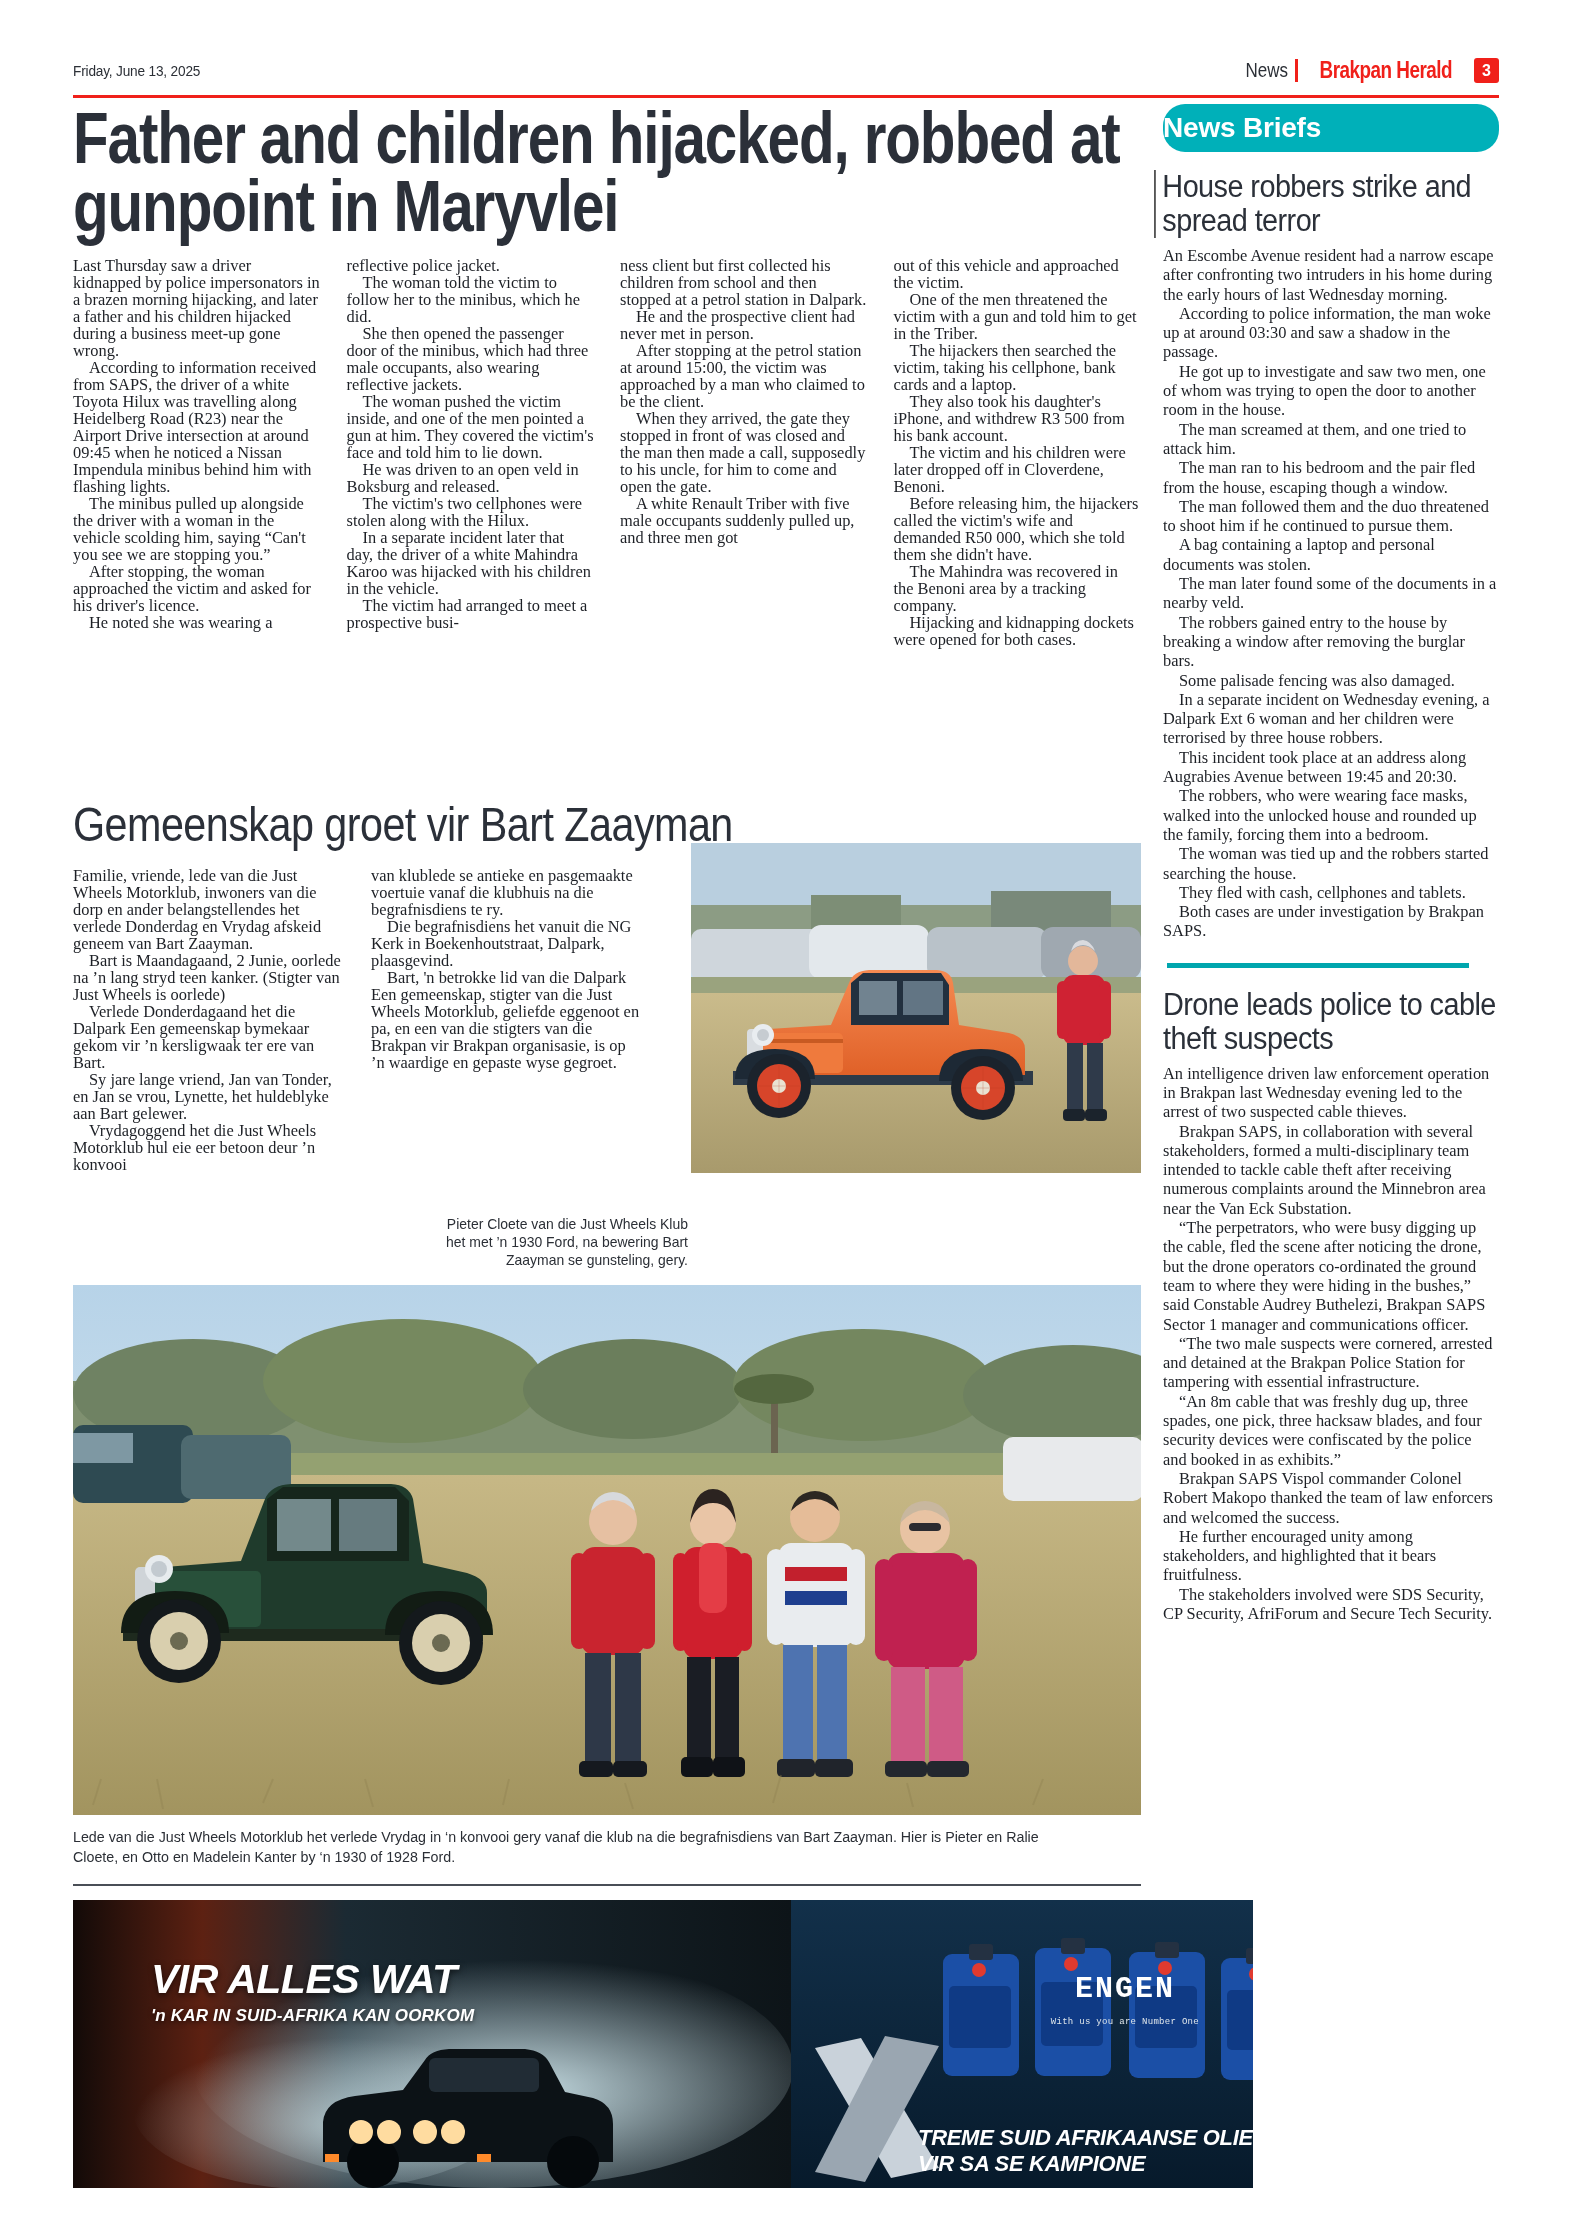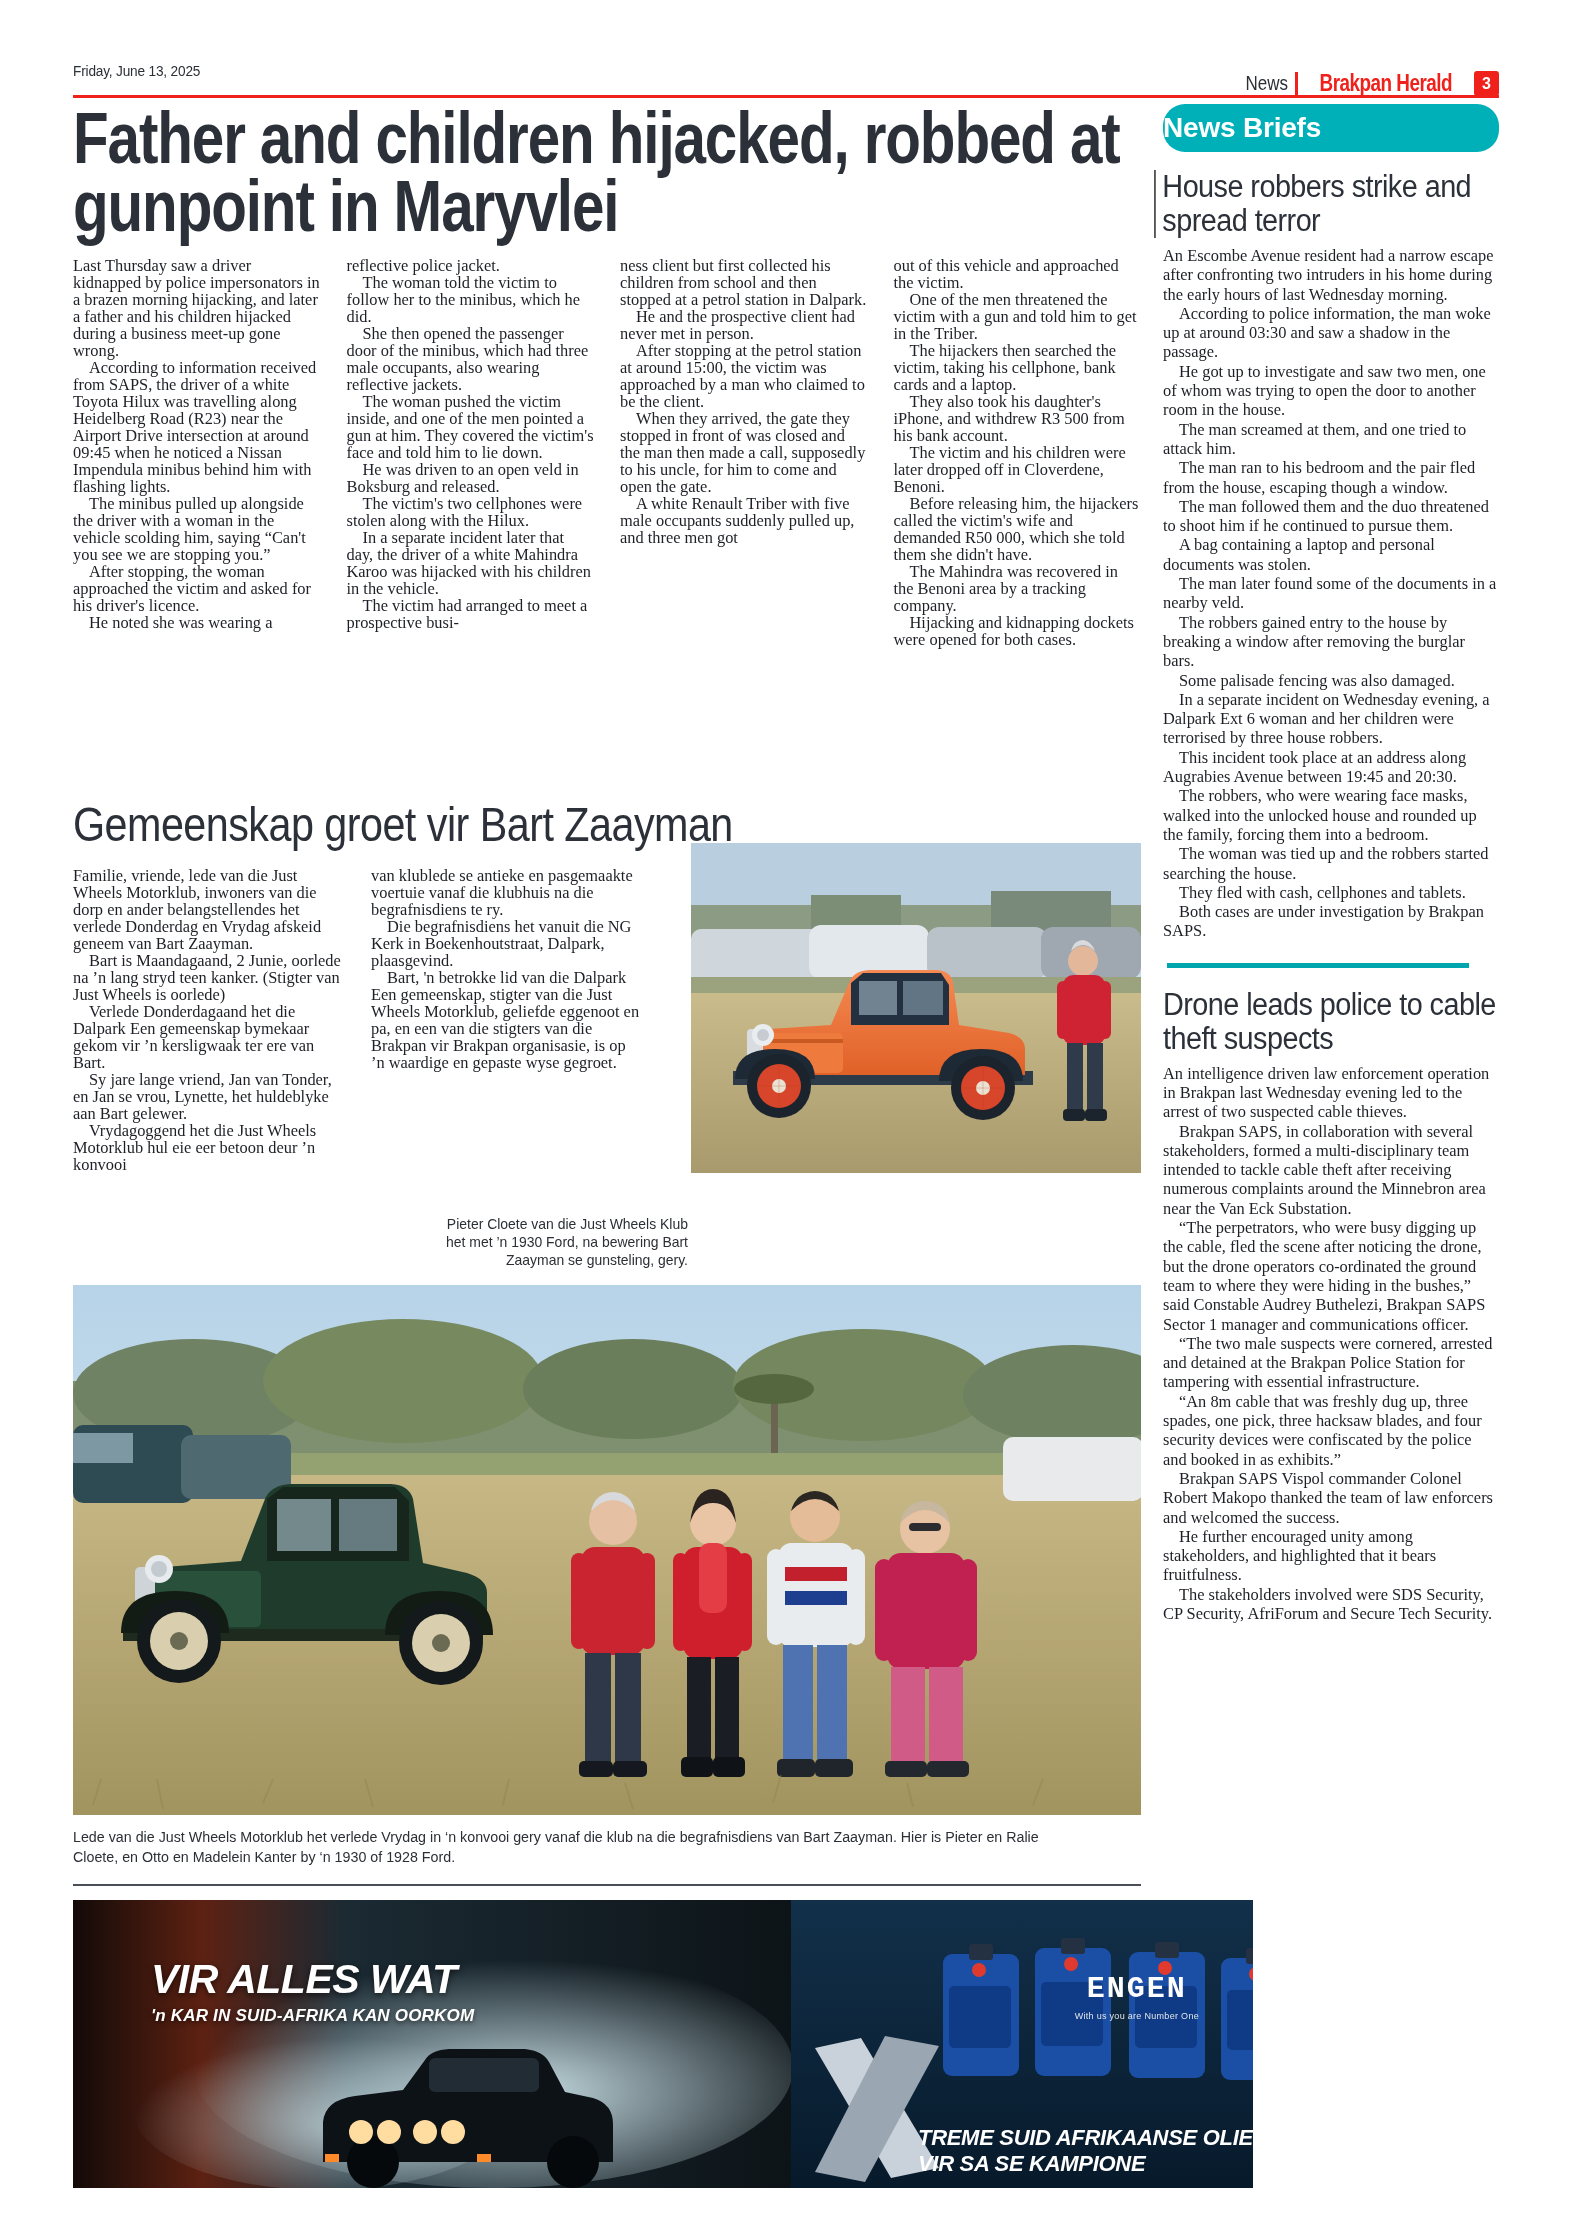--- a/index.html
+++ b/index.html
@@ -4,21 +4,21 @@
 <title>Brakpan Herald Page 3</title>
 <style>
   html,body{margin:0;padding:0;background:#ffffff;}
   body{width:1572px;height:2224px;position:relative;font-family:"Liberation Serif",serif;color:#2b2f36;overflow:hidden;}
 
   .page{position:absolute;inset:0;background:#fff;}
 
   
   .masthead{position:absolute;left:73px;top:60px;width:1426px;height:34px;}
   .masthead .date{position:absolute;left:0;top:2px;font-family:"Liberation Sans",sans-serif;font-size:15.5px;letter-spacing:-.2px;color:#2b2f36;white-space:nowrap;transform:scaleX(.88);transform-origin:left center;}
-  .masthead .right{position:absolute;right:0;top:-3px;display:flex;align-items:center;gap:7px;margin-top:13px;}
+  .masthead .right{position:absolute;right:0;top:-3px;display:flex;align-items:center;gap:7px;}
   .masthead .news{font-family:"Liberation Sans",sans-serif;font-size:20px;color:#2b2f36;transform:scaleX(.85);transform-origin:right center;}
   .masthead .bar{width:3px;height:23px;background:#f0201a;display:inline-block;}
   .masthead .brand{font-family:"Liberation Sans",sans-serif;font-weight:bold;font-size:23px;color:#f0201a;letter-spacing:-.6px;transform:scaleX(.82);transform-origin:center;}
   .masthead .pagenum{width:25px;height:25px;background:#f0201a;color:#fff;font-family:"Liberation Sans",sans-serif;font-weight:bold;font-size:16px;display:flex;align-items:center;justify-content:center;border-radius:3px;}
   .redrule{position:absolute;left:73px;top:95px;width:1426px;height:3px;background:#f0201a;}
 
   
   .main-col{position:absolute;left:73px;top:104px;width:1068px;}
 
   .head-main{font-family:"Liberation Sans",sans-serif;font-weight:bold;font-size:73px;line-height:.93;letter-spacing:-1.4px;color:#2b3039;margin:0;transform:scaleX(.80);transform-origin:left top;width:1330px;}
@@ -411,21 +411,21 @@
     </svg>
     <div style="position:absolute;left:78px;top:56px;">
       <div style="font-family:'Liberation Sans',sans-serif;font-weight:bold;font-style:italic;font-size:41px;color:#fff;letter-spacing:-.5px;text-shadow:0 2px 6px rgba(0,0,0,.6);">VIR ALLES WAT</div>
       <div style="font-family:'Liberation Sans',sans-serif;font-weight:bold;font-style:italic;font-size:17px;color:#fff;letter-spacing:.2px;margin-top:3px;text-shadow:0 2px 5px rgba(0,0,0,.6);">'n KAR IN SUID-AFRIKA KAN OORKOM</div>
     </div>
     <div style="position:absolute;left:845px;top:225px;display:flex;align-items:baseline;">
       <span style="font-family:'Liberation Sans',sans-serif;font-weight:bold;font-style:italic;font-size:22px;color:#fff;letter-spacing:-.3px;">TREME SUID AFRIKAANSE OLIE VIR SA SE KAMPIONE</span>
     </div>
     <div style="position:absolute;right:54px;top:72px;text-align:center;">
       <div style="font-family:Liberation Mono, monospace;font-weight:bold;font-size:30px;color:#fff;letter-spacing:2px;">ENGEN</div>
-      <div style="font-family:Liberation Sans, sans-serif;font-size:9px;color:#dfe6ea;margin-top:5px;letter-spacing:.3px;">With us you are Number One</div>
+      <div style="font-family:Liberation Mono, monospace;font-size:9px;color:#dfe6ea;margin-top:11px;letter-spacing:.3px;">With us you are Number One</div>
     </div>
   </div>
 
   <div class="sidebar">
     <div class="nb-banner">
       <span>News Briefs</span>
     </div>
 
     <div>
       <div class="nb-title lefted">House robbers strike and spread terror</div>

